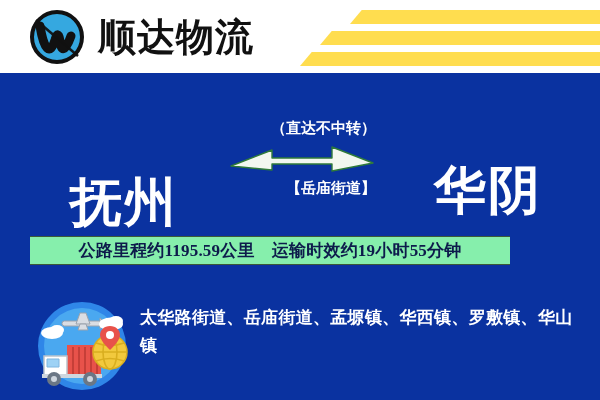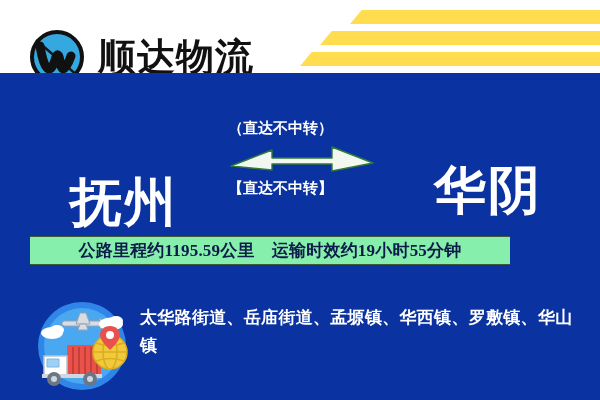--- a/index.html
+++ b/index.html
@@ -41,21 +41,20 @@
   }
   .stripe.s1 { top: 10px;  width: 250px; }
   .stripe.s2 { top: 31px;  width: 280px; }
   .stripe.s3 { top: 52px;  width: 300px; }
 
   .logo-wrap {
     position: absolute;
     left: 26px; top: 6px;
     display: flex;
     align-items: center;
-    margin-top: 20px;
   }
   .logo-mark {
     position: relative;
     width: 62px; height: 62px;
     flex: 0 0 auto;
   }
   .logo-mark .ring {
     position: absolute;
     left: 4px; top: 4px;
     width: 54px; height: 54px;
@@ -103,21 +102,21 @@
     white-space: nowrap;
     transform: translateY(-50%);
   }
   .city.origin { left: 70px; margin-top: 12px; }
   .city.dest   { left: 390px; margin-left: 44px; }
 
   .mid {
     position: absolute;
     left: 228px; top: 46px;
     width: 148px;
-    text-align: left;
+    text-align: right;
   }
   .mid-top, .mid-bot {
     font-family: "Liberation Serif", "DejaVu Serif", serif;
     font-size: 15px;
     font-weight: bold;
     color: #ffffff;
     white-space: nowrap;
     letter-spacing: 0px;
   }
   .mid-arrow { margin: 6px 0 5px 0; line-height: 0; }
@@ -207,21 +206,21 @@
   <div class="route">
     <div class="city origin">抚州</div>
 
     <div class="mid">
       <div class="mid-top">（直达不中转）</div>
       <div class="mid-arrow">
         <svg width="148" height="30" viewBox="0 0 148 30">
           <path d="M3 22 L44 6 L44 14 L104 14 L104 3 L145 19 L104 27 L104 20 L44 20 L44 26 Z" fill="#f2f7f0" stroke="#2f7a3a" stroke-width="1.4" stroke-linejoin="round"></path>
         </svg>
       </div>
-      <div class="mid-bot">【直达不中转】</div>
+      <div class="mid-bot">【岳庙街道】</div>
     </div>
 
     <div class="city dest">华阴</div>
   </div>
 
   <div class="infobar">
     <span class="infobar-text">公路里程约1195.59公里　运输时效约19小时55分钟</span>
   </div>
 
   <div class="bottom">

